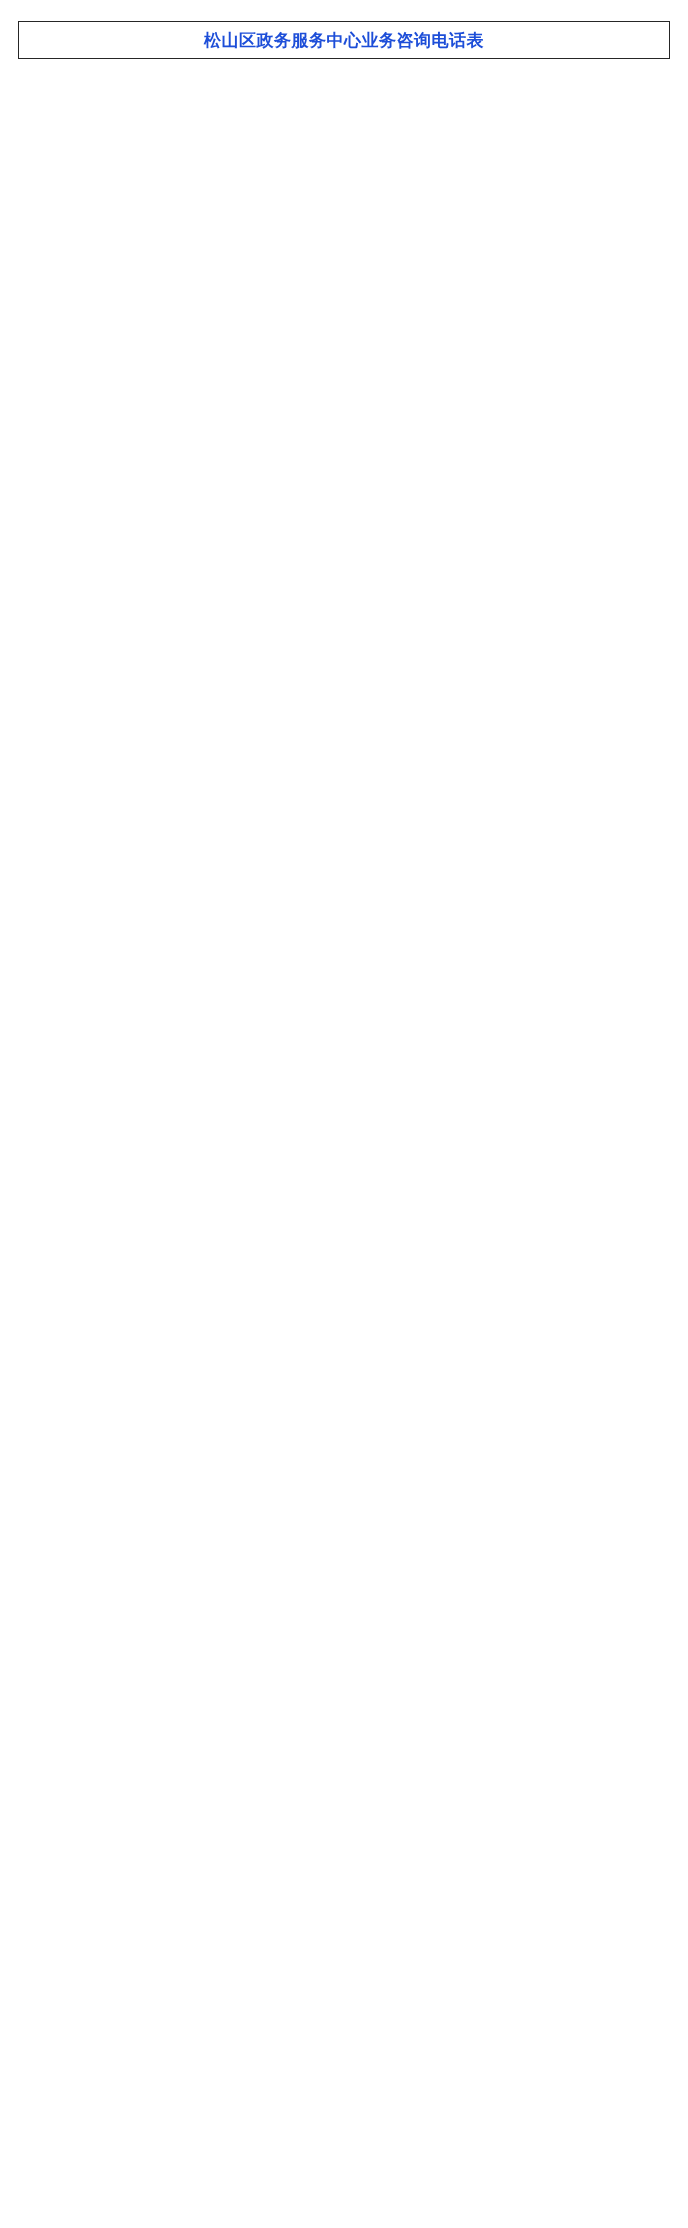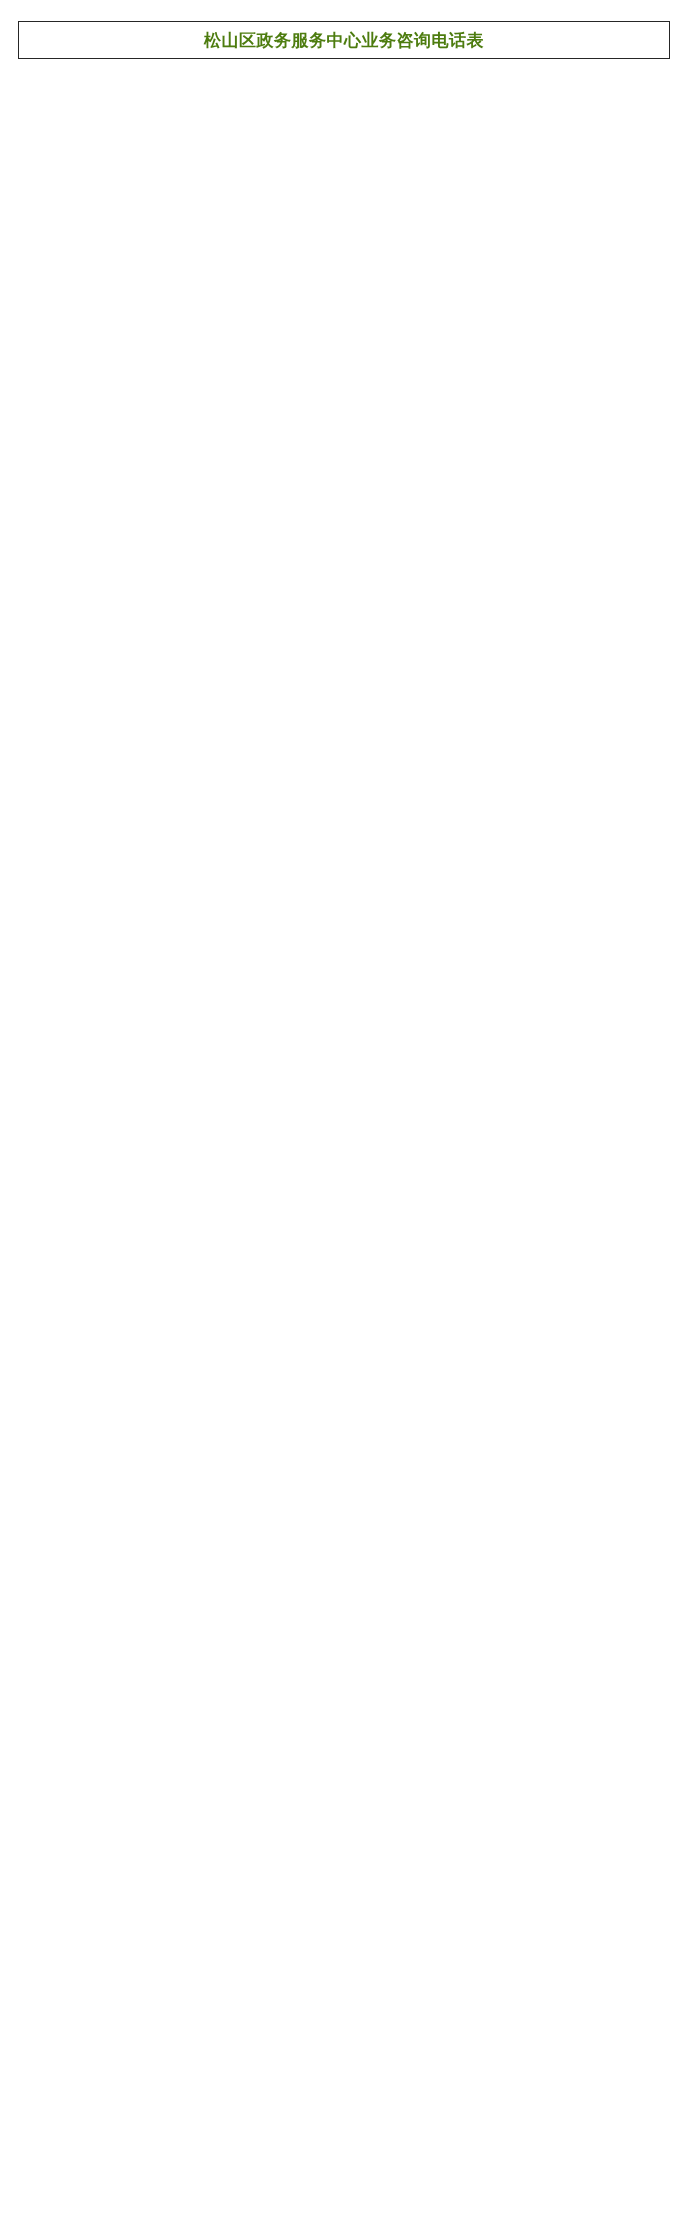--- a/index.html
+++ b/index.html
@@ -28,21 +28,21 @@
     border: 1px solid #262626;
     text-align: center;
     vertical-align: middle;
     padding: 2px 6px;
     overflow: hidden;
   }
   tr.title-row th {
     height: 37px;
     font-size: 17px;
     font-weight: bold;
-    color: #4d7c0f;
+    color: #1d4ed8;
     letter-spacing: 0.5px;
   }
 </style>
 </head>
 <body>
 
 <div class="page">
   <table class="phone-table">
     <thead>
       <tr class="title-row">

